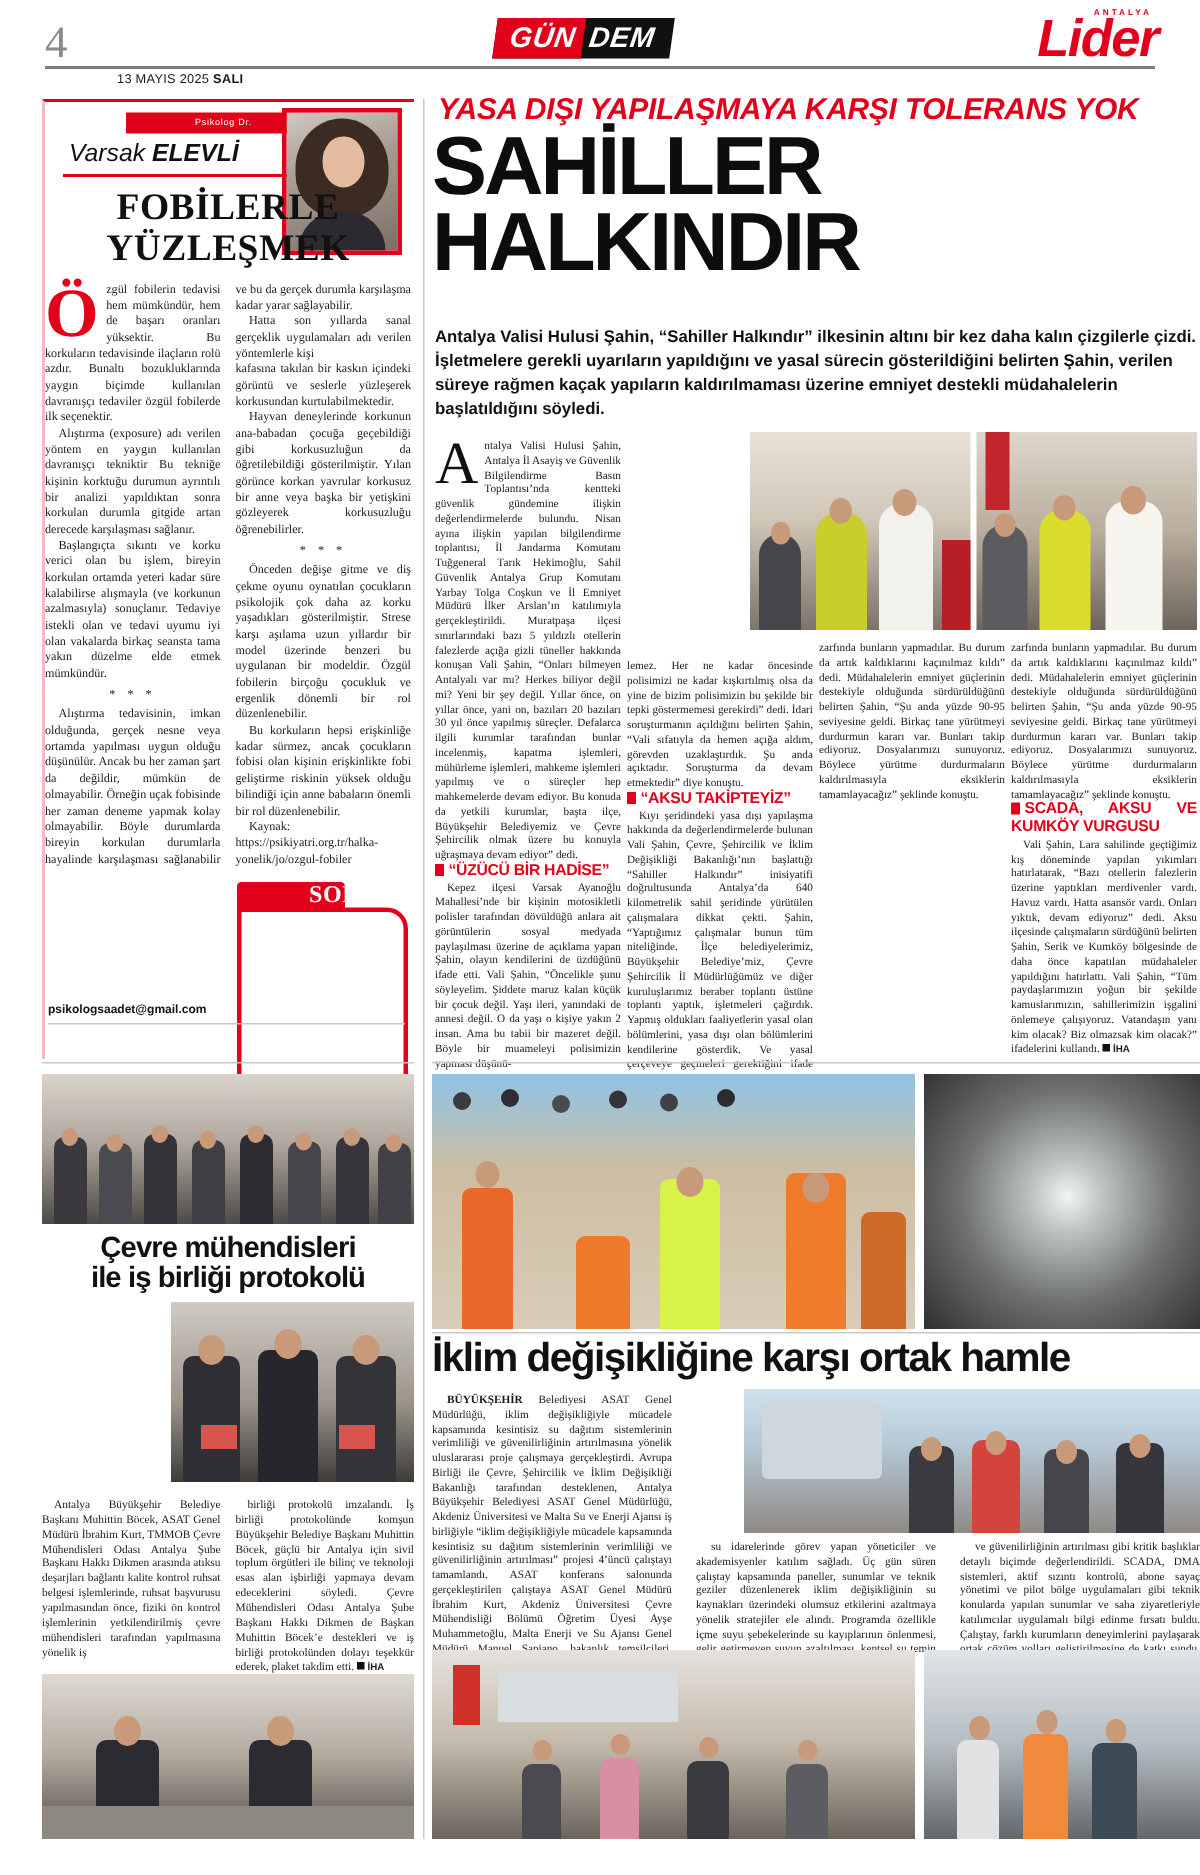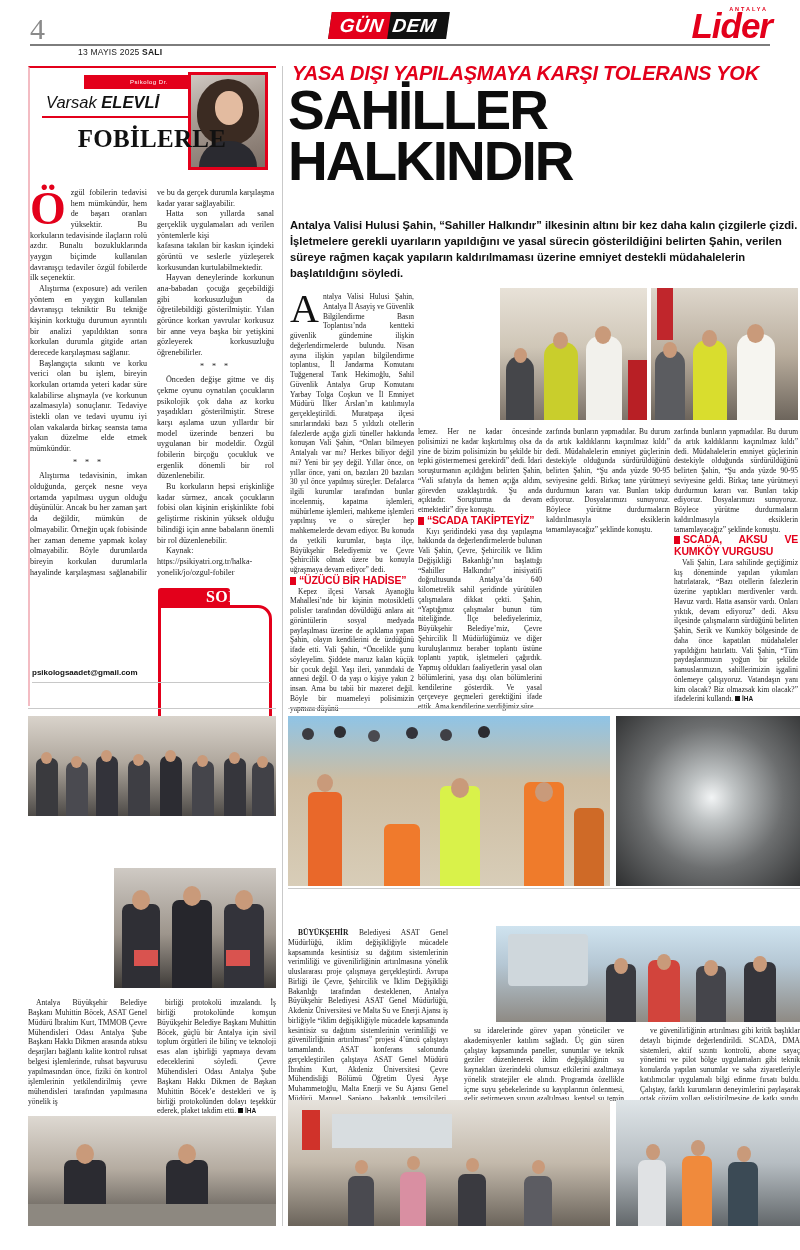--- a/index.html
+++ b/index.html
@@ -465,20 +465,21 @@
       </div>
     <div class="author-name"><span>Varsak </span><b>ELEVLİ</b></div>
     <div class="author-underline"></div>
     <div class="author-photo">
       <div class="hair"></div>
       <div class="face"></div>
       <div class="body"></div>
     </div>
     <div class="col-headline">
       <div>FOBİLERLE</div>
+      <div>YÜZLEŞMEK</div>
     </div>
     <div class="col-body">
       <p class="first"><span class="drop-o">Ö</span><span>zgül fobilerin tedavisi hem mümkündür, hem de başarı oranları yüksektir. Bu korkuların tedavisinde ilaçların rolü azdır. Bunaltı bozukluklarında yaygın biçimde kullanılan davranışçı tedaviler özgül fobilerde ilk seçenektir.</span></p>
       <p>Alıştırma (exposure) adı verilen yöntem en yaygın kullanılan davranışçı tekniktir Bu tekniğe kişinin korktuğu durumun ayrıntılı bir analizi yapıldıktan sonra korkulan durumla gitgide artan derecede karşılaşması sağlanır.</p>
       <p>Başlangıçta sıkıntı ve korku verici olan bu işlem, bireyin korkulan ortamda yeteri kadar süre kalabilirse alışmayla (ve korkunun azalmasıyla) sonuçlanır. Tedaviye istekli olan ve tedavi uyumu iyi olan vakalarda birkaç seansta tama yakın düzelme elde etmek mümkündür.</p>
       <p class="sep">* * *</p>
       <p>Alıştırma tedavisinin, imkan olduğunda, gerçek nesne veya ortamda yapılması uygun olduğu düşünülür. Ancak bu her zaman şart da değildir, mümkün de olmayabilir. Örneğin uçak fobisinde her zaman deneme yapmak kolay olmayabilir. Böyle durumlarda bireyin korkulan durumlarla hayalinde karşılaşması sağlanabilir ve bu da gerçek durumla karşılaşma kadar yarar sağlayabilir.</p>
       <p>Hatta son yıllarda sanal gerçeklik uygulamaları adı verilen yöntemlerle kişi</p>
       <p class="first">kafasına takılan bir kaskın içindeki görüntü ve seslerle yüzleşerek korkusundan kurtulabilmektedir.</p>
       <p>Hayvan deneylerinde korkunun ana-babadan çocuğa geçebildiği gibi korkusuzluğun da öğretilebildiği gösterilmiştir. Yılan görünce korkan yavrular korkusuz bir anne veya başka bir yetişkini gözleyerek korkusuzluğu öğrenebilirler.</p>
@@ -525,23 +526,23 @@
       <div class="pp" style="left:6px;top:0;width:16px;height:52px;background:#c0262c;border-radius:0;"></div>
     </div>
   </div>
 
   <div class="main-body">
     <div class="mb-col mb-c1" style="height:408px;">
       <p class="first"><span class="dropcap">A</span><span>ntalya Valisi Hulusi Şahin, Antalya İl Asayiş ve Güvenlik Bilgilendirme Basın Toplantısı’nda kentteki güvenlik gündemine ilişkin değerlendirmelerde bulundu. Nisan ayına ilişkin yapılan bilgilendirme toplantısı, İl Jandarma Komutanı Tuğgeneral Tarık Hekimoğlu, Sahil Güvenlik Antalya Grup Komutanı Yarbay Tolga Coşkun ve İl Emniyet Müdürü İlker Arslan’ın katılımıyla gerçekleştirildi. Muratpaşa ilçesi sınırlarındaki bazı 5 yıldızlı otellerin falezlerde açığa gizli tüneller hakkında konuşan Vali Şahin, “Onları bilmeyen Antalyalı var mı? Herkes biliyor değil mi? Yeni bir şey değil. Yıllar önce, on yıllar önce, yani on, bazıları 20 bazıları 30 yıl önce yapılmış süreçler. Defalarca ilgili kurumlar tarafından bunlar incelenmiş, kapatma işlemleri, mühürleme işlemleri, mahkeme işlemleri yapılmış ve o süreçler hep mahkemelerde devam ediyor. Bu konuda da yetkili kurumlar, başta ilçe, Büyükşehir Belediyemiz ve Çevre Şehircilik olmak üzere bu konuyla uğraşmaya devam ediyor” dedi.</span></p>
       <p class="subhead"><span class="sq"></span><span>“ÜZÜCÜ BİR HADİSE”</span></p>
       <p>Kepez ilçesi Varsak Ayanoğlu Mahallesi’nde bir kişinin motosikletli polisler tarafından dövüldüğü anlara ait görüntülerin sosyal medyada paylaşılması üzerine de açıklama yapan Şahin, olayın kendilerini de üzdüğünü ifade etti. Vali Şahin, “Öncelikle şunu söyleyelim. Şiddete maruz kalan küçük bir çocuk değil. Yaşı ileri, yanındaki de annesi değil. O da yaşı o kişiye yakın 2 insan. Ama bu tabii bir mazeret değil. Böyle bir muameleyi polisimizin yapması düşünü-</p>
     </div>
-    <div class="mb-col mb-c2" style="height:273px;">
+    <div class="mb-col mb-c2" style="height:273px;margin-top:12px;">
       <p class="first">lemez. Her ne kadar öncesinde polisimizi ne kadar kışkırtılmış olsa da yine de bizim polisimizin bu şekilde bir tepki göstermemesi gerekirdi” dedi. İdari soruşturmanın açıldığını belirten Şahin, “Vali sıfatıyla da hemen açığa aldım, görevden uzaklaştırdık. Şu anda açıktadır. Soruşturma da devam etmektedir” diye konuştu.</p>
-      <p class="subhead"><span class="sq"></span><span>“SCADA TAKİPTEYİZ”</span></p>
+      <p class="subhead"><span class="sq"></span><span>“AKSU TAKİPTEYİZ”</span></p>
       <p>Kıyı şeridindeki yasa dışı yapılaşma hakkında da değerlendirmelerde bulunan Vali Şahin, Çevre, Şehircilik ve İklim Değişikliği Bakanlığı’nın başlattığı “Sahiller Halkındır” inisiyatifi doğrultusunda Antalya’da 640 kilometrelik sahil şeridinde yürütülen çalışmalara dikkat çekti. Şahin, “Yaptığımız çalışmalar bunun tüm niteliğinde. İlçe belediyelerimiz, Büyükşehir Belediye’miz, Çevre Şehircilik İl Müdürlüğümüz ve diğer kuruluşlarımız beraber toplantı üstüne toplantı yaptık, işletmeleri çağırdık. Yapmış oldukları faaliyetlerin yasal olan bölümlerini, yasa dışı olan bölümlerini kendilerine gösterdik. Ve yasal çerçeveye geçmeleri gerektiğini ifade ettik. Ama kendilerine verdiğimiz süre</p>
     </div>
     <div class="mb-col mb-c3" style="height:273px;">
       <p class="first">zarfında bunların yapmadılar. Bu durum da artık kaldıklarını kaçınılmaz kıldı” dedi. Müdahalelerin emniyet güçlerinin destekiyle olduğunda sürdürüldüğünü belirten Şahin, “Şu anda yüzde 90-95 seviyesine geldi. Birkaç tane yürütmeyi durdurmun kararı var. Bunları takip ediyoruz. Dosyalarımızı sunuyoruz. Böylece yürütme durdurmaların kaldırılmasıyla eksiklerin tamamlayacağız” şeklinde konuştu.</p>
     </div>
     <div class="mb-col mb-c4" style="height:273px;">
       <p class="first">zarfında bunların yapmadılar. Bu durum da artık kaldıklarını kaçınılmaz kıldı” dedi. Müdahalelerin emniyet güçlerinin destekiyle olduğunda sürdürüldüğünü belirten Şahin, “Şu anda yüzde 90-95 seviyesine geldi. Birkaç tane yürütmeyi durdurmun kararı var. Bunları takip ediyoruz. Dosyalarımızı sunuyoruz. Böylece yürütme durdurmaların kaldırılmasıyla eksiklerin tamamlayacağız” şeklinde konuştu.</p>
       <p class="subhead"><span class="sq"></span><span>SCADA, AKSU VE KUMKÖY VURGUSU</span></p>
       <p><span>Vali Şahin, Lara sahilinde geçtiğimiz kış döneminde yapılan yıkımları hatırlatarak, “Bazı otellerin falezlerin üzerine yaptıkları merdivenler vardı. Havuz vardı. Hatta asansör vardı. Onları yıktık, devam ediyoruz” dedi. Aksu ilçesinde çalışmaların sürdüğünü belirten Şahin, Serik ve Kumköy bölgesinde de daha önce kapatılan müdahaleler yapıldığını hatırlattı. Vali Şahin, “Tüm paydaşlarımızın yoğun bir şekilde kamuslarımızın, sahillerimizin işgalini önlemeye çalışıyoruz. Vatandaşın yanı kim olacak? Biz olmazsak kim olacak?” ifadelerini kullandı.</span> <span class="agency"><span class="sq"></span><span>İHA</span></span></p>
     </div>
@@ -579,20 +580,24 @@
       <div class="head-dot" style="left:105px;top:38px;width:11px;height:12px;"></div>
       <div class="figure-silhouette" style="left:132px;width:22px;height:60px;background:#2c2c32;"></div>
       <div class="head-dot" style="left:137px;top:34px;width:11px;height:12px;"></div>
       <div class="figure-silhouette" style="left:164px;width:22px;height:55px;background:#45454b;"></div>
       <div class="head-dot" style="left:169px;top:39px;width:11px;height:12px;"></div>
       <div class="figure-silhouette" style="left:196px;width:22px;height:58px;background:#36363c;"></div>
       <div class="head-dot" style="left:201px;top:36px;width:11px;height:12px;"></div>
       <div class="figure-silhouette" style="left:224px;width:22px;height:54px;background:#414147;"></div>
       <div class="head-dot" style="left:229px;top:40px;width:11px;height:12px;"></div>
     </div>
+    <div class="bl-head">
+      <div>Çevre mühendisleri</div>
+      <div>ile iş birliği protokolü</div>
+    </div>
     <div class="bl-photo2">
       <div class="figure-silhouette" style="left:8px;width:38px;height:84px;background:#2f2f35;"></div>
       <div class="head-dot" style="left:18px;top:22px;width:18px;height:20px;"></div>
       <div class="figure-silhouette" style="left:58px;width:40px;height:88px;background:#26262c;"></div>
       <div class="head-dot" style="left:69px;top:18px;width:18px;height:20px;"></div>
       <div class="figure-silhouette" style="left:110px;width:40px;height:84px;background:#33333a;"></div>
       <div class="head-dot" style="left:121px;top:22px;width:18px;height:20px;"></div>
       <div style="position:absolute;left:20px;bottom:22px;width:24px;height:16px;background:#d9534f;"></div>
       <div style="position:absolute;left:112px;bottom:22px;width:24px;height:16px;background:#d9534f;"></div>
     </div>
@@ -603,20 +608,21 @@
     <div class="bl-photo3">
       <div class="figure-silhouette" style="left:36px;width:42px;height:66px;background:#2b2b31;"></div>
       <div class="head-dot" style="left:48px;top:28px;width:18px;height:20px;"></div>
       <div class="figure-silhouette" style="left:138px;width:42px;height:66px;background:#2b2b31;"></div>
       <div class="head-dot" style="left:150px;top:28px;width:18px;height:20px;"></div>
       <div style="position:absolute;left:0;bottom:0;width:248px;height:22px;background:#8d8880;"></div>
     </div>
   </div>
 
   <div class="br">
+    <div class="br-head">İklim değişikliğine karşı ortak hamle</div>
     <div class="br-photo-top">
       <div style="position:absolute;left:12px;top:8px;width:80px;height:52px;background:#cfd7dc;border-radius:4px;"></div>
       <div class="figure-silhouette" style="left:110px;width:30px;height:58px;background:#3a3a40;"></div>
       <div class="head-dot" style="left:118px;top:32px;width:14px;height:16px;"></div>
       <div class="figure-silhouette" style="left:152px;width:32px;height:62px;background:#d2443c;"></div>
       <div class="head-dot" style="left:161px;top:28px;width:14px;height:16px;"></div>
       <div class="figure-silhouette" style="left:200px;width:30px;height:56px;background:#45454b;"></div>
       <div class="head-dot" style="left:208px;top:34px;width:14px;height:16px;"></div>
       <div class="figure-silhouette" style="left:248px;width:32px;height:60px;background:#35353b;"></div>
       <div class="head-dot" style="left:257px;top:30px;width:14px;height:16px;"></div>

